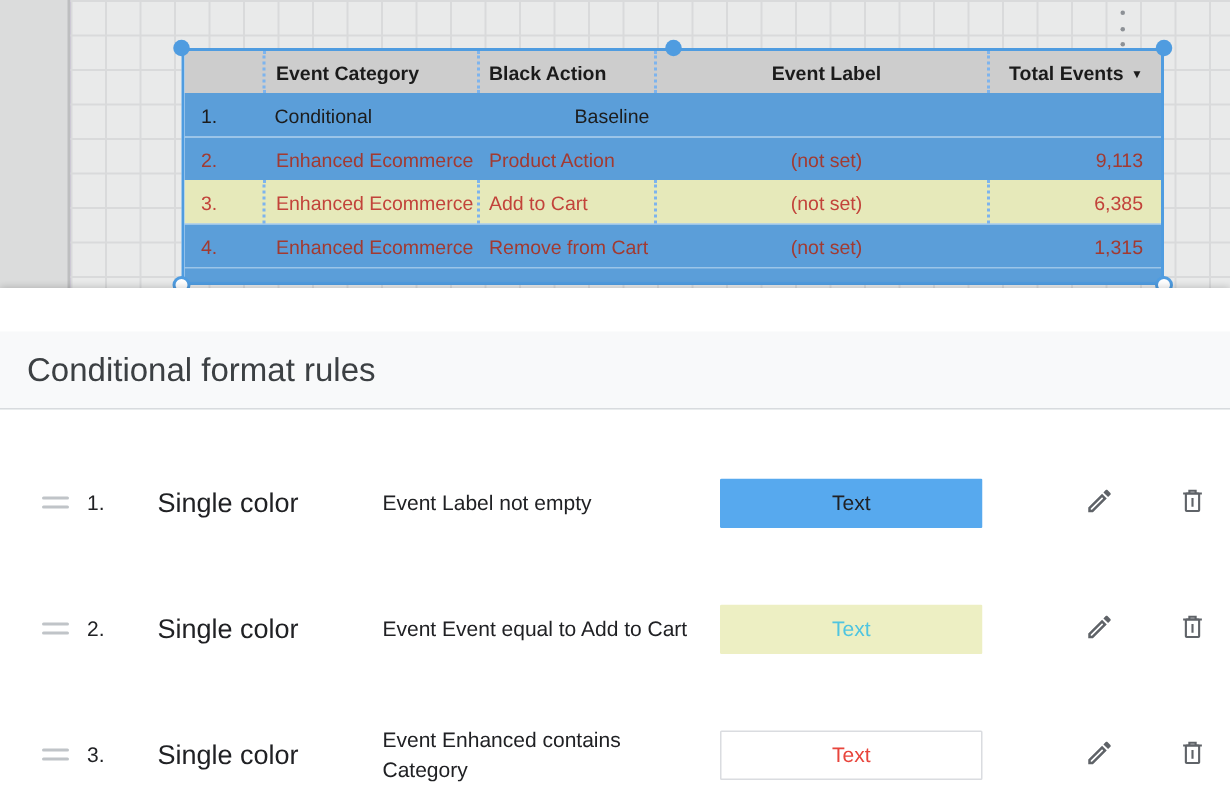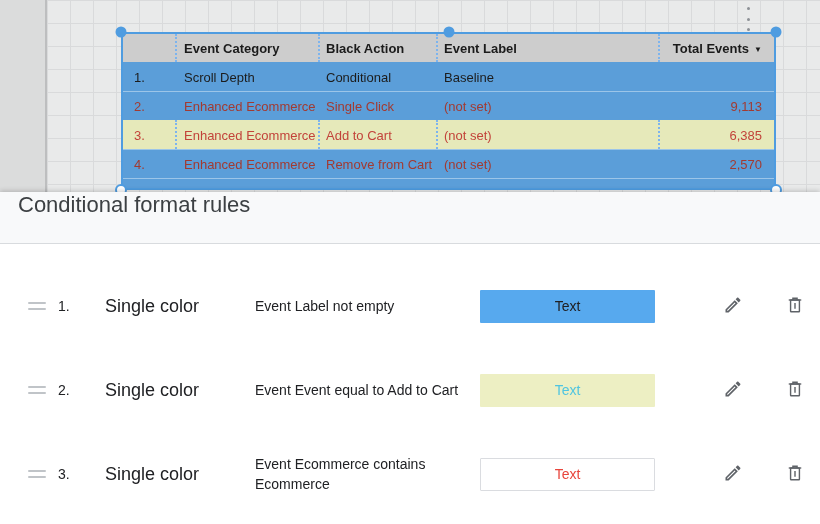--- a/index.html
+++ b/index.html
@@ -25,33 +25,33 @@
   .widget{position:absolute;inset:0;border:2px solid var(--selection-blue,#4f9ce0);box-sizing:border-box;overflow:hidden;background:#fff;}
   .t-header{display:flex;height:28px;background:var(--header-bg,#cdcdcd);font-weight:bold;font-size:13px;color:#1b1b1b;align-items:center;}
   .t-row{display:flex;height:29px;font-size:13px;align-items:center;box-sizing:border-box;border-top:1px solid rgba(255,255,255,.4);}
   .t-row.first{border-top-color:transparent;background:var(--row-blue,#5b9ed9);color:var(--row-text-dark,#1c1c1c);}
   .t-row.blue{background:var(--row-blue,#5b9ed9);color:var(--row-text-red,#a23a31);}
   .t-row.yellow{background:var(--row-yellow,#e6e9ba);color:var(--row-yellow-text-red,#c2433a);border-top-color:transparent;}
   .c0,.c1,.c2,.c3,.c4{box-sizing:border-box;white-space:nowrap;overflow:hidden;}
   .c0{width:52px;padding-left:11px;}
   .c1{width:143px;padding-left:9px;}
   .c2{width:118px;padding-left:8px;}
-  .c3{width:222px;padding-left:8px;}
+  .c3{width:222px;padding-left:8px;text-align:center;}
   .c4{flex:1;text-align:right;padding-right:12px;}
   .sort-arrow{font-size:8px;margin-left:5px;position:relative;top:-1px;}
   
   .vsep{position:absolute;width:0;border-left:2px dotted #7db4ee;}
   .vsep.h{top:0;height:28px;}
   .vsep.r3{top:86px;height:29px;}
   
   .handle{position:absolute;width:11px;height:11px;border-radius:50%;background:var(--selection-blue,#4f9ce0);transform:translate(-50%,-50%);cursor:pointer;}
   .handle.hollow{width:8px;height:8px;background:#fff;border:2px solid var(--selection-blue,#4f9ce0);}
   
   .panel{position:absolute;left:0;top:192px;width:820px;height:332px;background:#fff;box-shadow:0 -1px 5px rgba(0,0,0,.2);}
-  .panel-header{height:52px;background:#f8f9fa;border-bottom:1px solid #d8dbde;display:flex;align-items:flex-start;padding-left:18px;box-sizing:border-box;}
+  .panel-header{height:52px;background:#f8f9fa;border-bottom:1px solid #d8dbde;display:flex;align-items:center;padding-left:18px;box-sizing:border-box;margin-top:29px;}
   .panel-title{font-size:22px;color:#3c4043;}
   .rules{padding-top:20px;}
   .rule{display:flex;align-items:center;height:84px;}
   .r-handle{width:18px;margin-left:28px;cursor:grab;}
   .r-handle i{display:block;height:2px;background:#c0c4c8;border-radius:1px;margin:4px 0;}
   .r-index{width:47px;margin-left:12px;font-size:14px;color:#202124;}
   .r-type{width:130px;font-size:18px;color:#202124;}
   .r-cond{width:225px;font-size:14px;color:#202124;line-height:20px;margin-left:20px;}
   .r-cond div{white-space:nowrap;}
   .r-swatch{width:175px;height:33px;display:flex;align-items:center;justify-content:center;font-size:14px;border:1px solid transparent;box-sizing:border-box;border-radius:1px;}
@@ -78,44 +78,43 @@
       <div class="t-header">
         <div class="c0"></div>
         <div class="c1">Event Category</div>
         <div class="c2">Black Action</div>
         <div class="c3">Event Label</div>
         <div class="c4"><span>Total Events</span><span class="sort-arrow">▼</span></div>
       </div>
 
       <div class="t-row first">
         <div class="c0">1.</div>
-        <div class="c1">Scroll Depth</div>
         <div class="c2">Conditional</div>
         <div class="c3">Baseline</div>
       </div>
       <div class="t-row blue">
         <div class="c0">2.</div>
         <div class="c1">Enhanced Ecommerce</div>
-        <div class="c2">Single Click</div>
+        <div class="c2">Product Action</div>
         <div class="c3">(not set)</div>
         <div class="c4">9,113</div>
       </div>
       <div class="t-row yellow">
         <div class="c0">3.</div>
         <div class="c1">Enhanced Ecommerce</div>
         <div class="c2">Add to Cart</div>
         <div class="c3">(not set)</div>
         <div class="c4">6,385</div>
       </div>
       <div class="t-row blue">
         <div class="c0">4.</div>
         <div class="c1">Enhanced Ecommerce</div>
         <div class="c2">Remove from Cart</div>
         <div class="c3">(not set)</div>
-        <div class="c4">2,570</div>
+        <div class="c4">1,315</div>
       </div>
       <div class="t-row blue">
         <div class="c0">5.</div>
         <div class="c1">Enhanced Ecommerce</div>
         <div class="c2">Quickview Click</div>
         <div class="c3">Android Tone Hoodie Black</div>
         <div class="c4">1,320</div>
       </div>
 
       <div class="vsep h" style="left:52px"></div>
@@ -204,22 +203,22 @@
     </div>
 
     <div class="rule">
       <div class="r-handle">
           <i></i>
           <i></i>
         </div>
       <div class="r-index">3.</div>
       <div class="r-type">Single color</div>
       <div class="r-cond">
-        <div>Event Ecommerce contains</div>
-        <div>Ecommerce</div>
+        <div>Event Enhanced contains</div>
+        <div>Category</div>
       </div>
       <div class="r-swatch" style="background-color: rgb(255, 255, 255); color: rgb(232, 69, 60); border-color: rgb(218, 220, 224);">Text</div>
       <button class="icon-btn edit">
         <span>
           <svg width="20" height="20" viewBox="0 0 24 24">
               <path fill="#5f6368" d="M14.06 9.02l.92.92L5.92 19H5v-.92l9.06-9.06M17.66 3c-.25 0-.51.1-.7.29l-1.83 1.83 3.75 3.75 1.83-1.83c.39-.39.39-1.02 0-1.41l-2.34-2.34c-.2-.2-.45-.29-.71-.29zm-3.6 3.19L3 17.25V21h3.75L17.81 9.94l-3.75-3.75z"></path>
             </svg>
         </span>
       </button>
       <button class="icon-btn del">

